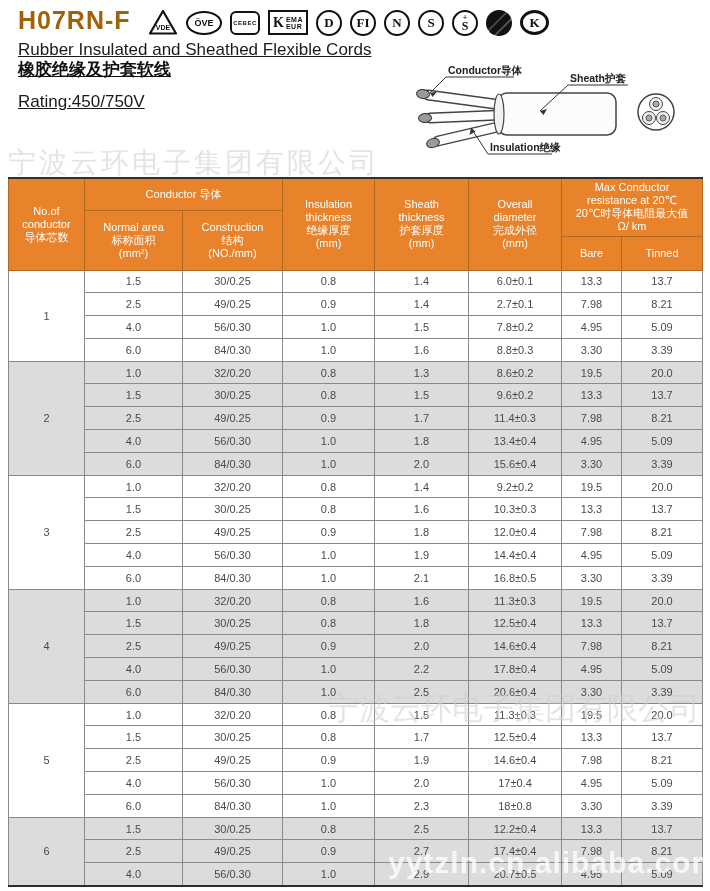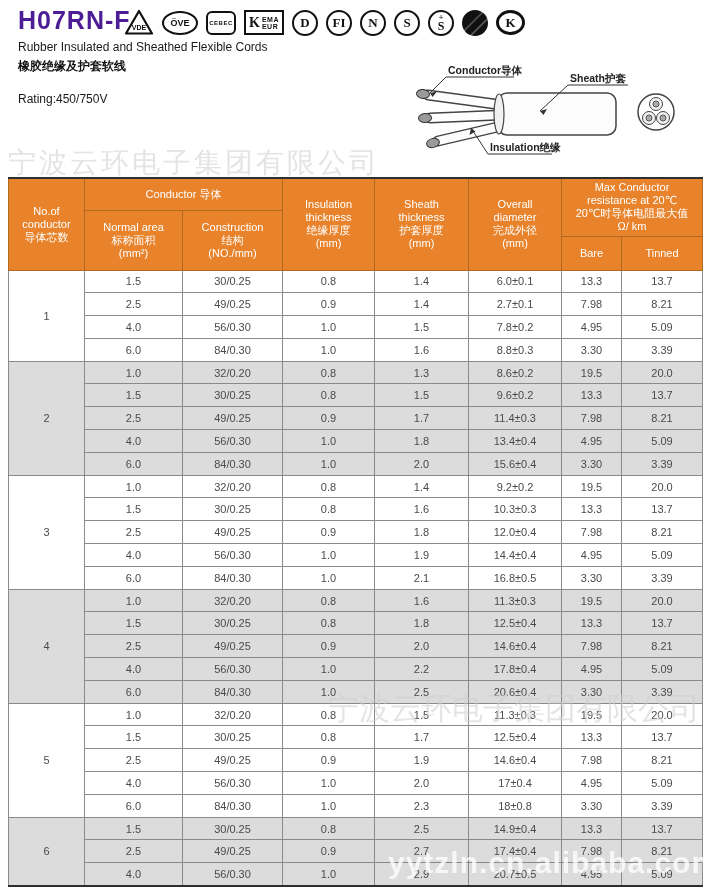--- a/index.html
+++ b/index.html
@@ -3,42 +3,42 @@
 <meta charset="utf-8">
 <style>
   html,body{margin:0;padding:0;background:#fff;}
   .page{
     position:relative;width:710px;height:891px;background:#fff;overflow:hidden;
     font-family:"Liberation Sans","DejaVu Sans",sans-serif;color:#1a1a1a;
   }
   
   .product-title{
     position:absolute;left:18px;top:6px;margin:0;
-    font-size:25px;font-weight:bold;letter-spacing:1px;color:#4c1d95;
+    font-size:25px;font-weight:bold;letter-spacing:1px;color:#a16207;
   }
   .marks-row{
-    position:absolute;left:124px;top:9px;display:flex;align-items:center;gap:8px;
+    position:absolute;left:148px;top:9px;display:flex;align-items:center;gap:8px;
   }
   .mark{display:inline-flex;align-items:center;justify-content:center;box-sizing:border-box;color:#111;}
   .mark-oval{width:36px;height:24px;border:2px solid #111;border-radius:50%;font-size:9px;font-weight:bold;}
   .mark-pill{width:30px;height:24px;border:2px solid #111;border-radius:6px;font-size:6px;font-weight:bold;letter-spacing:.5px;}
   .mark-rect{width:40px;height:25px;border:2px solid #111;font-size:0;gap:2px;}
   .kema-k{font-size:14px;font-weight:bold;font-family:"Liberation Serif",serif;}
   .kema-col{display:inline-flex;flex-direction:column;line-height:7px;}
   .kema-col span{font-size:7px;font-weight:bold;letter-spacing:.5px;}
   .mark-circle{width:26px;height:26px;border:2px solid #111;border-radius:50%;
     font-size:13px;font-weight:bold;font-family:"Liberation Serif",serif;}
   .mark-splus{flex-direction:column;line-height:8px;}
   .mark-splus .plus{font-size:9px;font-weight:bold;line-height:7px;}
   .mark-splus .s{font-size:12px;font-weight:bold;line-height:11px;font-family:"Liberation Serif",serif;}
   .mark-disc{width:26px;height:26px;border-radius:50%;
     background:linear-gradient(135deg,#111 40%,#555 44%,#111 48%,#111 62%,#666 66%,#111 70%);}
   .mark-kcircle{width:29px;height:25px;border:3px solid #111;border-radius:50%;
     font-size:13px;font-weight:bold;font-family:"Liberation Serif",serif;}
-  .hline{position:absolute;left:18px;font-size:12px;white-space:pre;}
+  .hline{position:absolute;left:18px;font-size:17px;white-space:pre;text-decoration:underline;}
   .sub-en{top:40px;}
   .sub-cn{top:58px;font-weight:bold;color:#111;text-align:center;}
   .rating{top:92px;}
   .standard{top:93px;}
   
   .wm{position:absolute;pointer-events:none;white-space:nowrap;z-index:5;}
   .wm-top{left:8px;top:144px;font-size:28px;letter-spacing:3px;color:#e4e4e4;}
   .wm-mid{left:328px;top:688px;font-size:31px;letter-spacing:0px;color:rgba(205,205,205,.55);}
   .wm-ali{left:388px;top:846px;font-size:30px;font-weight:bold;letter-spacing:1px;color:rgba(255,255,255,.78);}
   
@@ -432,21 +432,21 @@
           <td>18±0.8</td>
           <td>3.30</td>
           <td>3.39</td>
         </tr>
         <tr class="shaded">
           <td rowspan="3" class="count-cell">6</td>
           <td>1.5</td>
           <td>30/0.25</td>
           <td>0.8</td>
           <td>2.5</td>
-          <td>14.9±0.4</td>
+          <td>12.2±0.4</td>
           <td>13.3</td>
           <td>13.7</td>
         </tr>
         <tr class="shaded">
           <td>2.5</td>
           <td>49/0.25</td>
           <td>0.9</td>
           <td>2.7</td>
           <td>17.4±0.4</td>
           <td>7.98</td>

